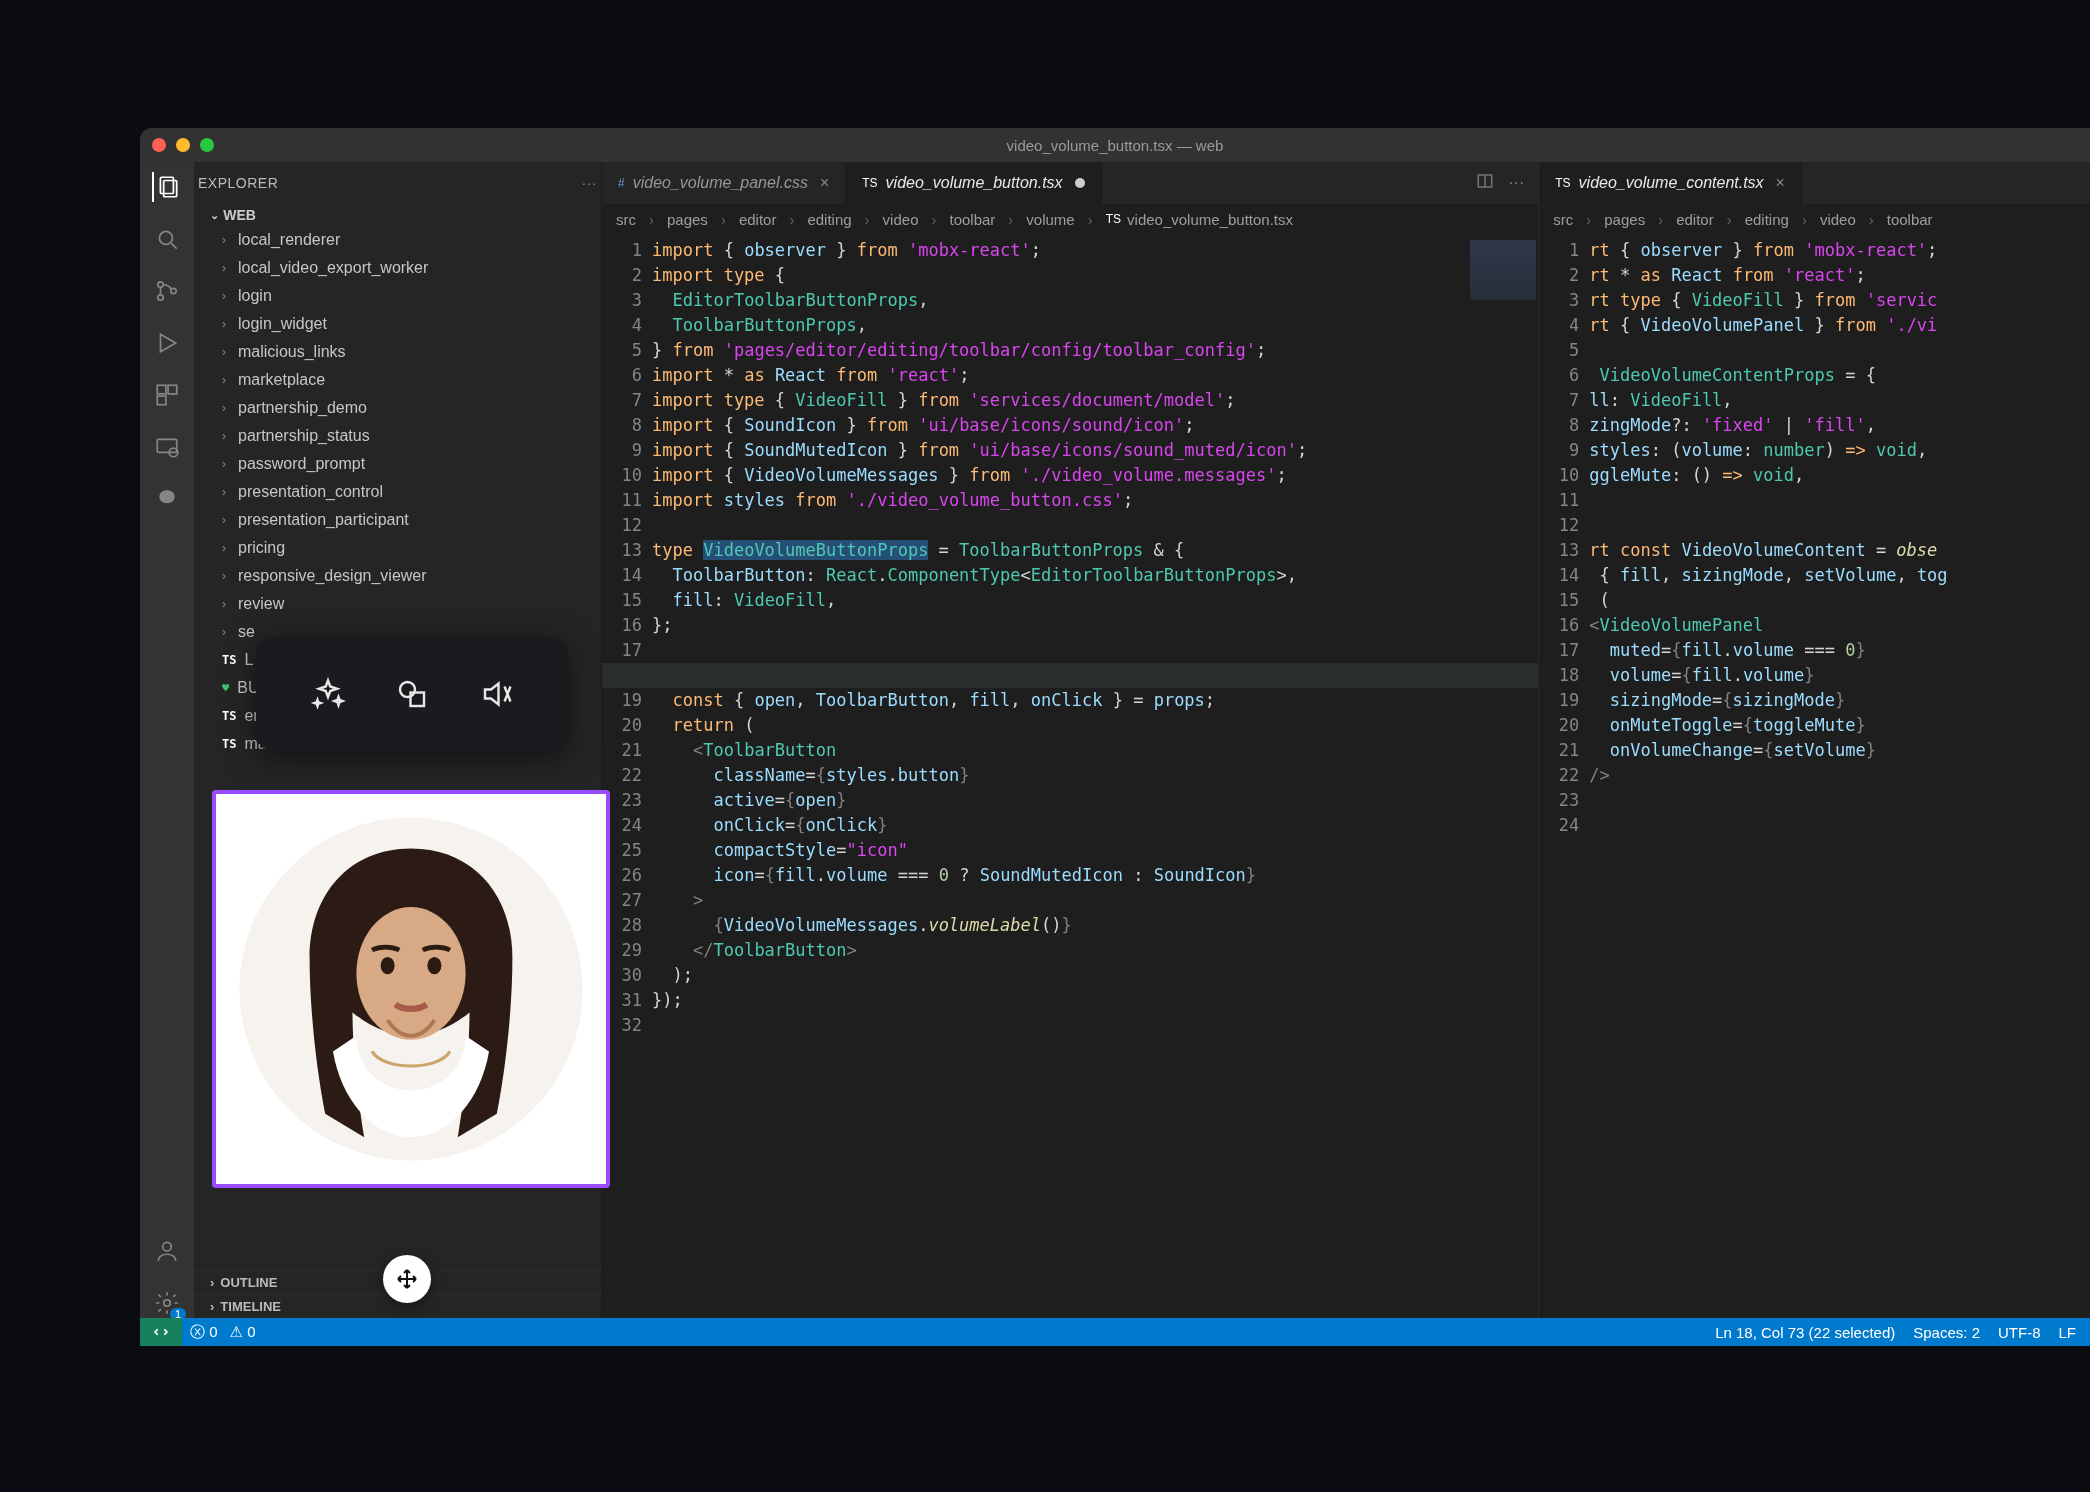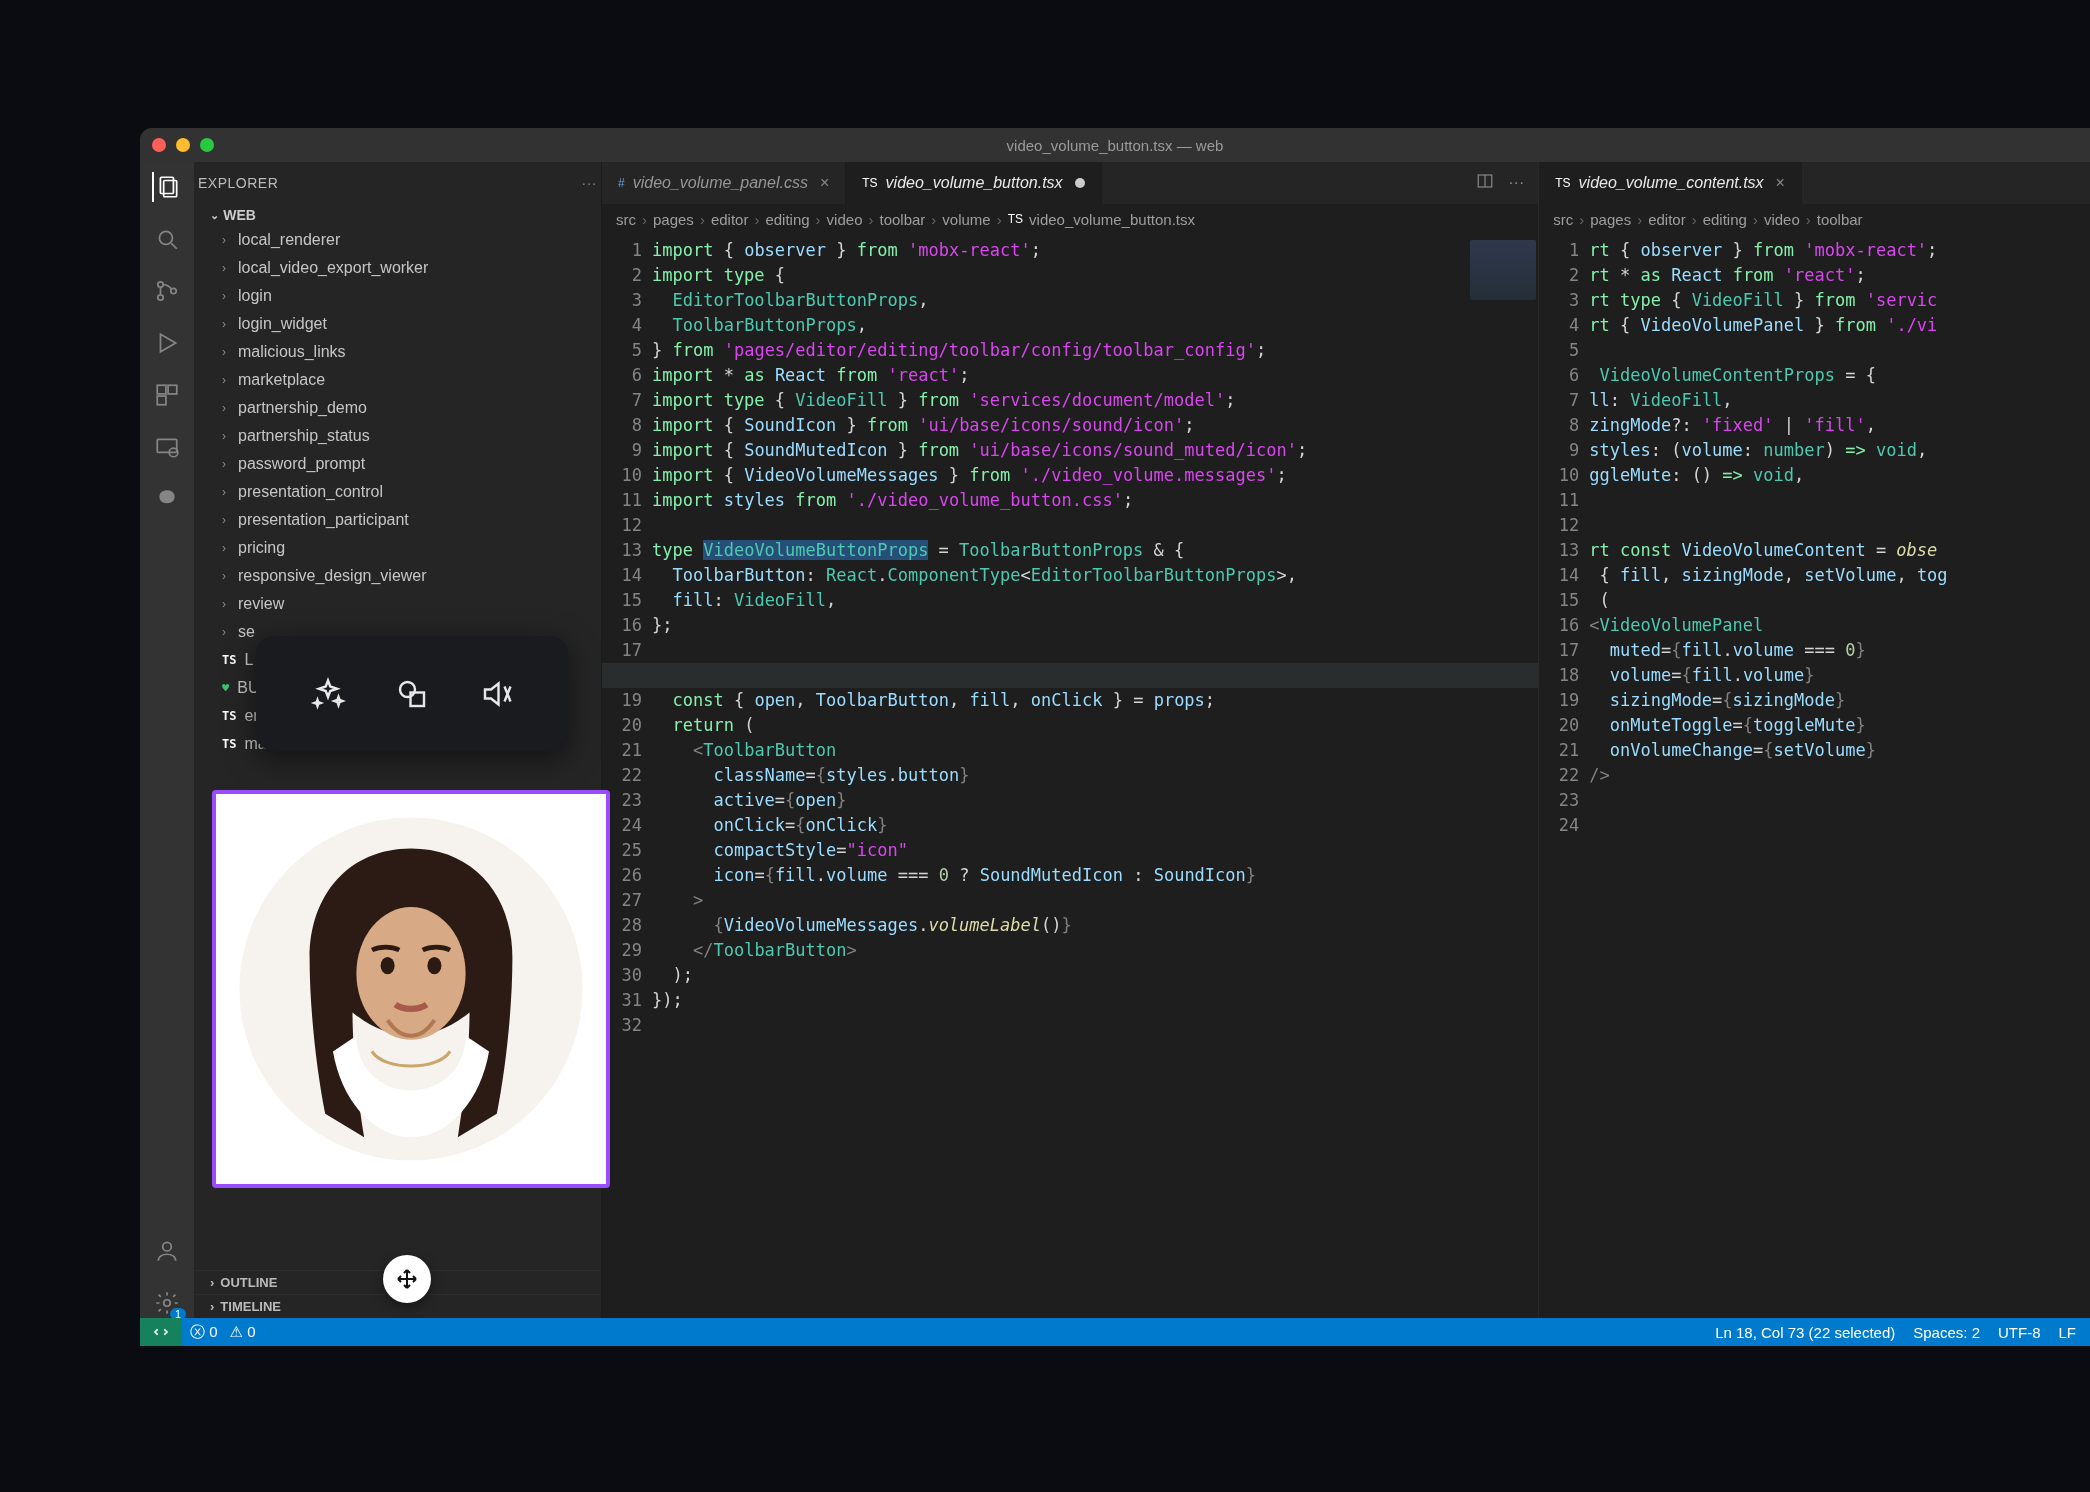--- a/index.html
+++ b/index.html
@@ -60,32 +60,32 @@
   .editor-area { flex:1; background:#1e1e1e; display:flex; }
   .editor-col { display:flex; flex-direction:column; flex:1; overflow:hidden; }
   .editor-col.left { border-right:1px solid #2a2a2a; }
   .tabs { height:42px; background:#252526; display:flex; align-items:stretch; }
   .tab { display:flex;align-items:center;gap:8px;padding:0 16px;font-size:16px;color:#969696;cursor:pointer;border-right:1px solid #1b1b1b; font-style: italic;}
   .tab.active { background:#1e1e1e; color:#e8e8e8; }
   .tab .lang { font-size:12px; font-style: normal; }
   .tab .close { color:#888; font-style:normal; margin-left:4px;}
   .tab .dirty { width:10px;height:10px;border-radius:50%;background:#ccc;display:inline-block;margin-left:4px;}
   .tab-toolbar { margin-left:auto; display:flex; align-items:center; gap:14px; padding:0 14px; color:#888;}
-  .breadcrumbs { height:30px;display:flex;align-items:center;gap:6px;padding:0 14px;font-size:15px;color:#9e9e9e;}
+  .breadcrumbs { height:30px;display:flex;align-items:center;gap:13px;padding:0 14px;font-size:15px;color:#9e9e9e;}
   .breadcrumbs .sep { color:#666; }
   .editor-body { flex:1; display:flex; font-family: ui-monospace, Menlo, monospace; font-size:17px; line-height:25px; position:relative;}
   .gutter { width:50px; text-align:right; padding:4px 10px 0 0; color:#858585; }
   .gutter .lno { height:25px; }
   .gutter .lno.hl { color:#c6c6c6; }
   .code { padding-top:4px; white-space: pre; color:#d4d4d4; flex:1;}
   .hl-line { position:absolute; left:0; right:0; background:#2a2d2e; height:25px; }
   .minimap { width:70px; background:#1e1e1e; padding:6px 2px; }
   .minimap .mm-block { height:60px; background: linear-gradient(180deg,#3a4a6a,#2a3a4a); opacity:.6; border-radius:2px;}
   
-  .kw { color:#86efac; } .str { color:#d946ef; } .typ { color:#4ec9b0; } .id { color:#9cdcfe; }
+  .kw { color:#fdba74; } .str { color:#d946ef; } .typ { color:#4ec9b0; } .id { color:#9cdcfe; }
   .fn { color:#dcdcaa;font-style:italic; } .cmp { color:#4ec9b0; } .num{ color:#b5cea8;}
   .sel { background:#264f78; }
   .jsx { color:#808080; }
 
   .statusbar {
     height:28px; background:#007acc; display:flex;align-items:center;font-size:15px;color:#fff;
   }
   .statusbar .sb-remote { width:42px;height:100%;background:#16825d;display:flex;align-items:center;justify-content:center;}
   .statusbar .sb-left { display:flex;align-items:center;gap:12px;padding:0 8px;}
   .statusbar .sb-spacer{ flex:1;}

